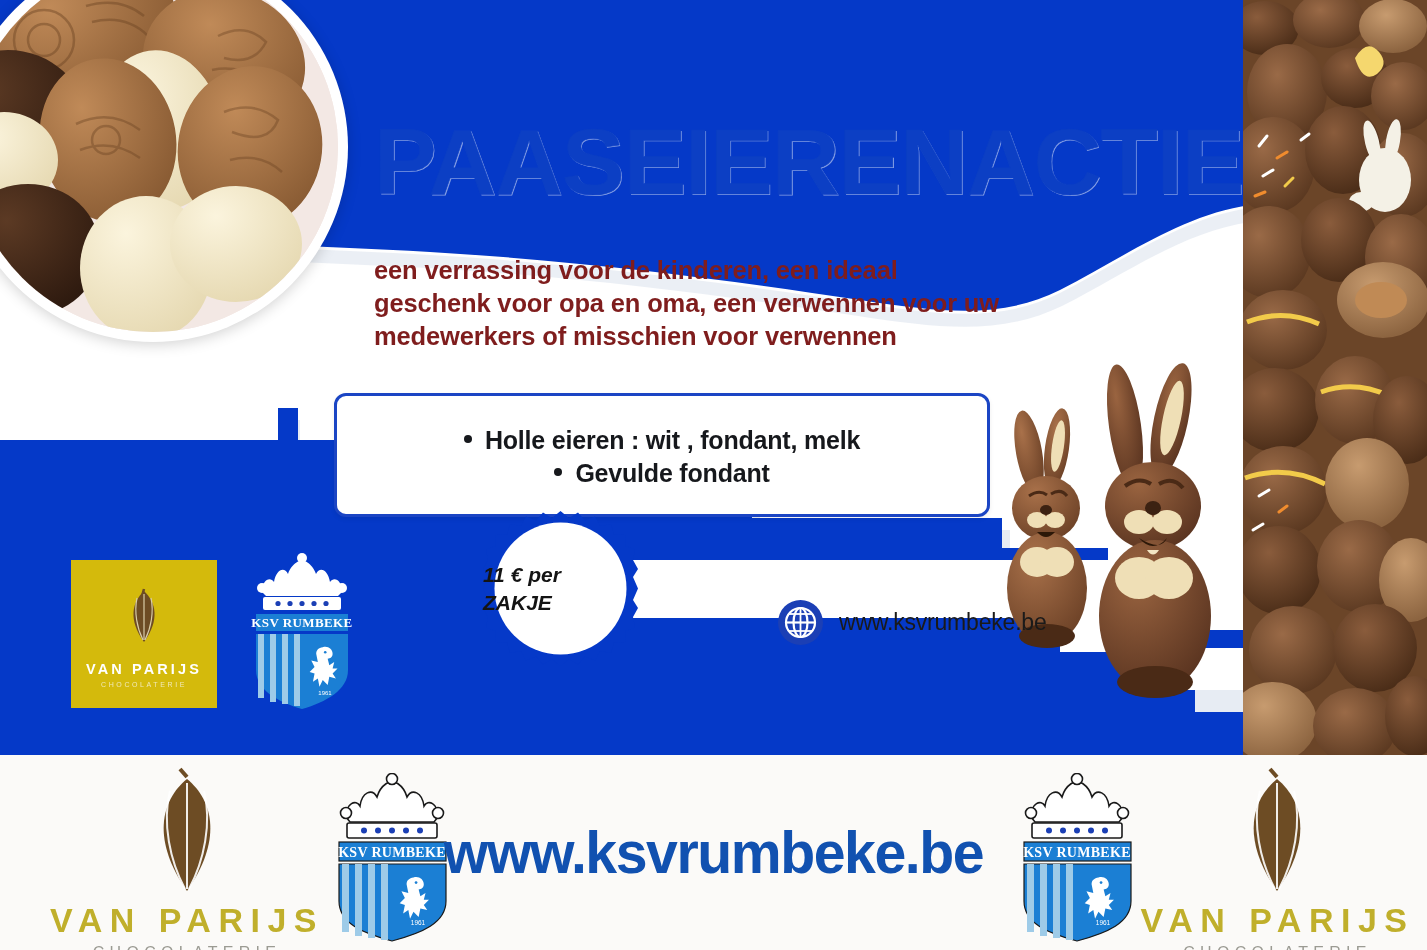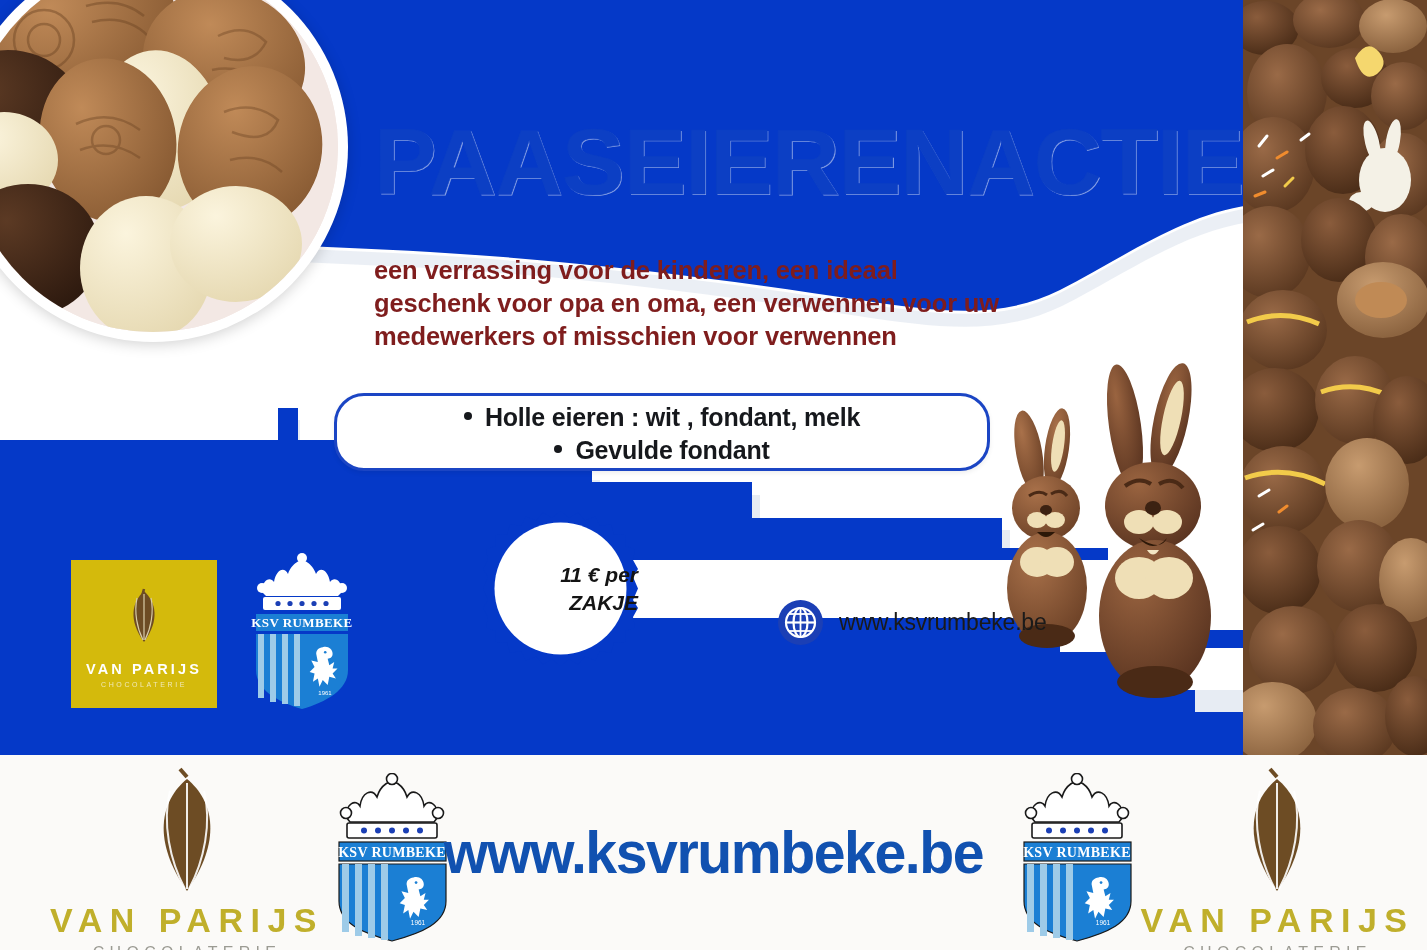--- a/index.html
+++ b/index.html
@@ -93,24 +93,24 @@
     color: #7f1d1d;
     letter-spacing: -0.15px;
     margin-top: 11px;
   }
   .body-copy p { margin: 0; }
 
   
   .product-box {
     position: absolute;
     left: 334px; top: 393px;
-    width: 656px; height: 78px;
+    width: 656px; height: 124px;
     background: #ffffff;
     border: 3px solid #1b45c4;
-    border-radius: 30px;
+    border-radius: 12px;
     z-index: 9;
     box-shadow: 0 2px 5px rgba(0,0,0,0.07);
     display: flex;
     flex-direction: column;
     align-items: center;
     justify-content: center;
     padding-top: 3px;
   }
   .product-line {
     font-size: 25px;
@@ -138,21 +138,21 @@
     width: 155px; height: 155px;
     z-index: 10;
   }
   .price-badge svg { position: absolute; left: 0; top: 0; }
   .price-text {
     position: absolute;
     left: 0; top: 0;
     width: 155px; height: 155px;
     display: flex;
     flex-direction: column;
-    align-items: flex-end;
+    align-items: flex-start;
     justify-content: center;
     font-style: italic;
     font-weight: 700;
     font-size: 21px;
     color: #141414;
     line-height: 1.32;
     text-align: center;
   }
 
   

